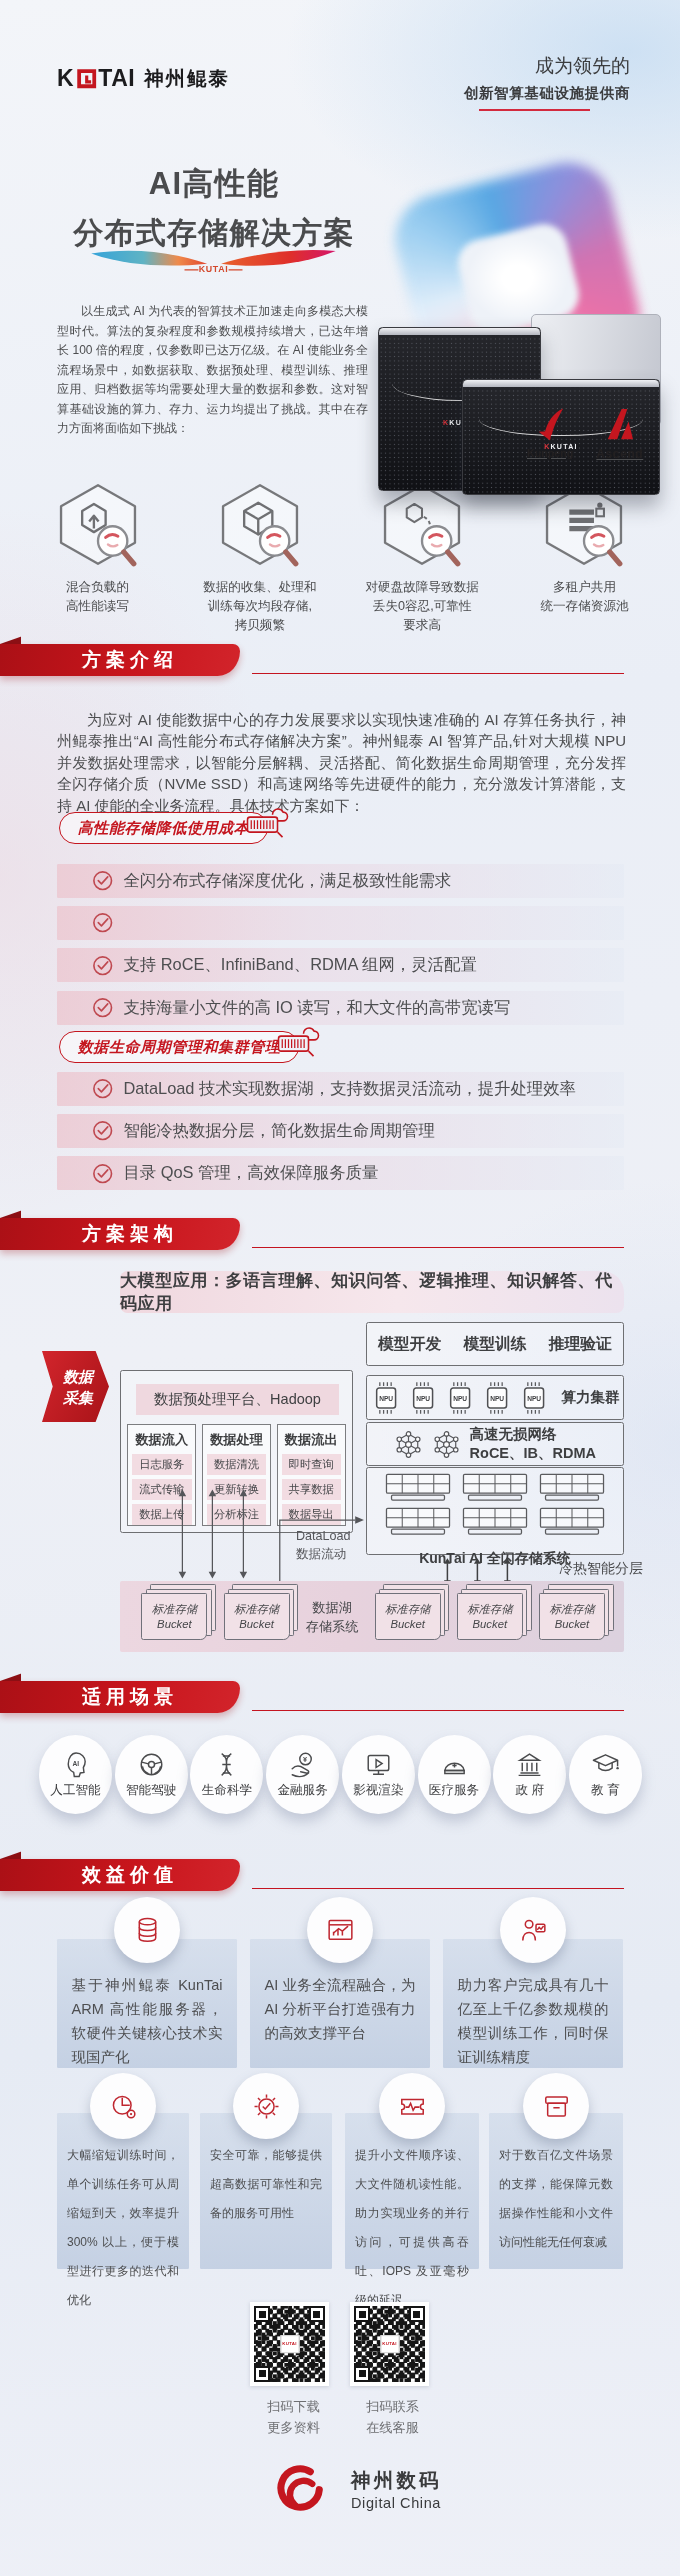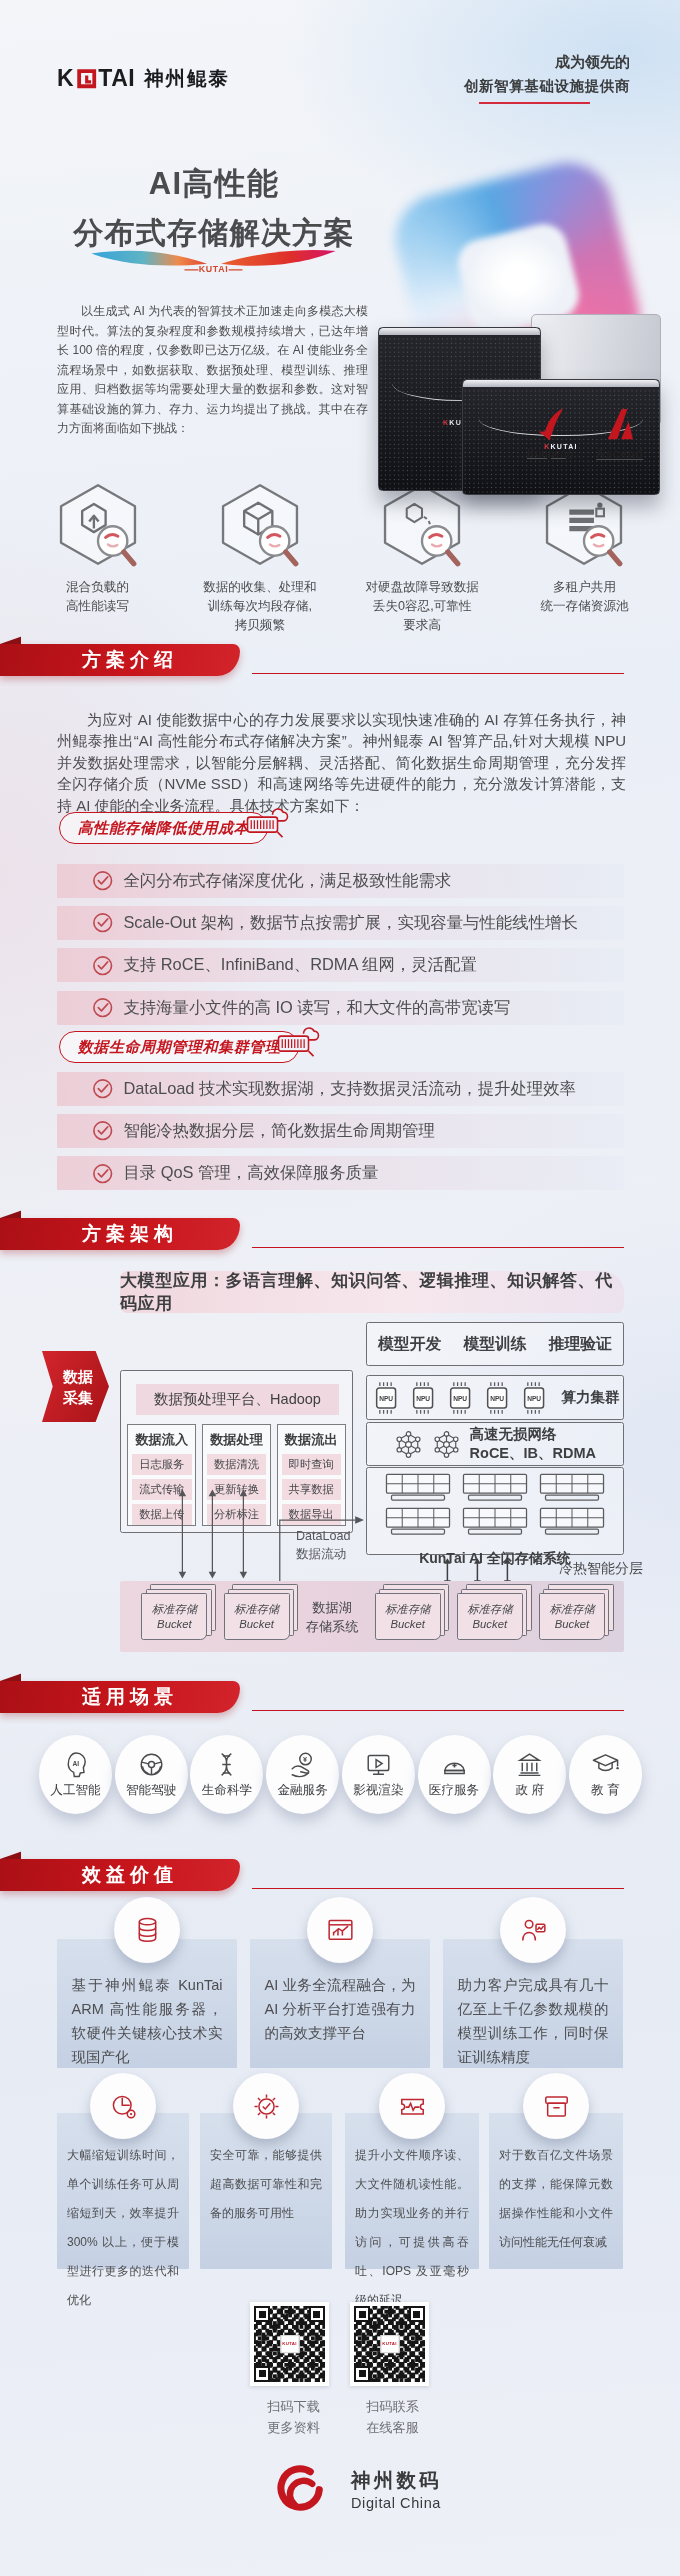--- a/index.html
+++ b/index.html
@@ -15,21 +15,21 @@
     overflow:hidden; color:#4e4f51;
   }
   .abs { position:absolute; }
   .pre { white-space:pre-line; }
 
   
   .logo { left:57px; top:65px; display:flex; align-items:center; gap:8.8px; }
   .logo-en { font-size:23px; font-weight:800; color:#1c1c1e; letter-spacing:0.6px; display:flex; align-items:center; }
   .logo-cn { font-size:19.5px; font-weight:800; color:#1c1c1e; letter-spacing:1.9px; }
   .tagline { left:441px; top:53px; width:189px; text-align:right; color:#3b3c3e; }
-  .tagline .t1 { font-size:15px; font-weight:700; }
+  .tagline .t1 { font-size:19px; font-weight:400; }
   .tagline .t2 { font-size:14.5px; font-weight:800; margin-top:5px; letter-spacing:0.6px; }
   .tagline .uline { height:1.9px; width:111px; background:#d32a3e; margin:6.3px 40px 0 auto; }
 
   
   .hero-title { left:55px; top:163px; width:318px; text-align:center; color:#4a4b4d; font-weight:800; }
   .hero-title .l1 { font-size:31px; letter-spacing:1.3px; }
   .hero-title .l2 { font-size:30px; margin-top:8.2px; letter-spacing:1.3px; }
   .wing { left:90px; top:246px; }
   .hero-para { left:57px; top:290px; width:311px; font-size:12px; line-height:19.5px; text-align:justify; color:#4d4e50; text-indent:2em; }
 
@@ -84,21 +84,21 @@
     border-radius:1.3px; font-size:16.4px; color:#4d4e50; }
 
   
   .arch { left:0; top:1267px; width:681px; height:397px; }
   .arch-banner { position:absolute; left:120px; top:4.4px; width:504px; height:42px;
     background:linear-gradient(90deg,#f0d8df,#f6e7ec 55%,#ece2ee); border-radius:7.6px 21.4px 7.6px 7.6px;
     display:flex; align-items:center; justify-content:center; font-size:17px; font-weight:700; color:#3e3f41; letter-spacing:0.6px; }
   .arch-chevron { position:absolute; left:42px; top:84px; width:67px; height:71px;
     background:linear-gradient(120deg,#d2252c,#a81318); color:#fff; font-size:15px; font-weight:700; line-height:21px;
     clip-path:polygon(0 0,80% 0,100% 50%,80% 100%,0 100%,16% 50%);
-    display:flex; align-items:center; justify-content:center; padding-left:5px; text-align:center; }
+    display:flex; align-items:center; justify-content:center; padding-left:5px; text-align:center;font-style:italic; }
   .gbox { position:absolute; border:1.3px solid #6e6f72; border-radius:2.5px; background:rgba(255,255,255,.28); }
   .arch-left { left:120px; top:55px; width:233px; height:163px;margin-top:48px; }
   .hadoop { position:absolute; left:15px; top:12.6px; width:203px; height:31.5px; background:#efd8df;
     font-size:14.5px; color:#3f4042; display:flex; align-items:center; justify-content:center; }
   .cols { position:absolute; left:6.3px; top:53px; right:6.3px; display:flex; gap:5.7px; }
   .col { flex:1; border:1.3px solid #7c7d80; background:rgba(255,255,255,.55); padding:3.8px; height:102px; }
   .col .ch { text-align:center; font-size:13.2px; font-weight:700; color:#3e3f41; margin:1.9px 0 5px; }
   .col .cc { height:21px; background:#f2dce2; margin-bottom:4.4px; font-size:11.3px; line-height:21px; text-align:center; color:#46474a; }
   .arch-model { left:366px; top:55px; width:258px; height:44px; display:flex; align-items:center; justify-content:space-around; font-size:15.8px; font-weight:700; color:#3e3f41; }
   .arch-npu { left:366px; top:108px; width:258px; height:45px; display:flex; align-items:center; justify-content:center; gap:5.7px; }
@@ -343,21 +343,20 @@
         <circle cx="17" cy="17" r="14" fill="none" stroke="#bf4950" stroke-width="2.6"></circle>
         <path d="M10 17 l5 5 L25 11" fill="none" stroke="#bf4950" stroke-width="2.6" stroke-linecap="round" stroke-linejoin="round"></path>
       </svg>
       <span>全闪分布式存储深度优化，满足极致性能需求</span>
     </div>
     <div class="checkrow">
       <svg width="21.4" height="21.4" viewBox="0 0 34 34">
         <circle cx="17" cy="17" r="14" fill="none" stroke="#bf4950" stroke-width="2.6"></circle>
         <path d="M10 17 l5 5 L25 11" fill="none" stroke="#bf4950" stroke-width="2.6" stroke-linecap="round" stroke-linejoin="round"></path>
       </svg>
-      <span>Scale-Out 架构，数据节点按需扩展，实现容量与性能线性增长</span>
     </div>
     <div class="checkrow">
       <svg width="21.4" height="21.4" viewBox="0 0 34 34">
         <circle cx="17" cy="17" r="14" fill="none" stroke="#bf4950" stroke-width="2.6"></circle>
         <path d="M10 17 l5 5 L25 11" fill="none" stroke="#bf4950" stroke-width="2.6" stroke-linecap="round" stroke-linejoin="round"></path>
       </svg>
       <span>支持 RoCE、InfiniBand、RDMA 组网，灵活配置</span>
     </div>
     <div class="checkrow">
       <svg width="21.4" height="21.4" viewBox="0 0 34 34">

